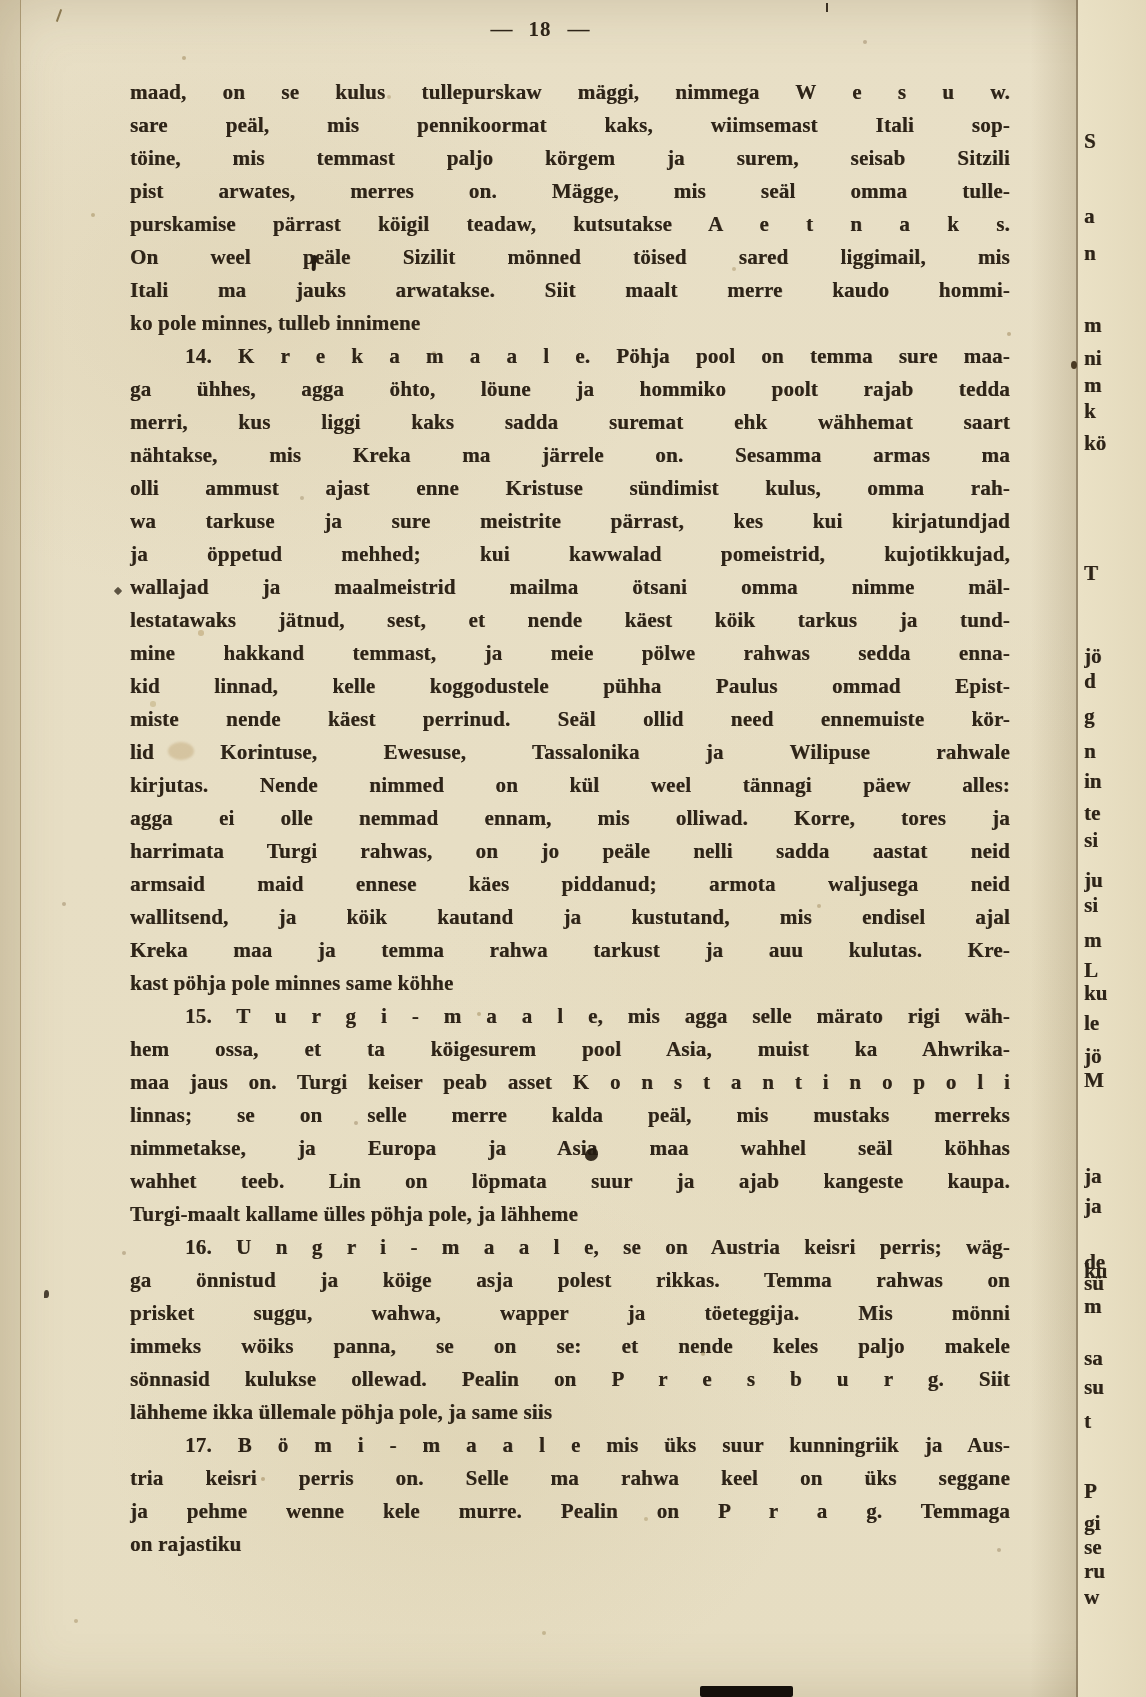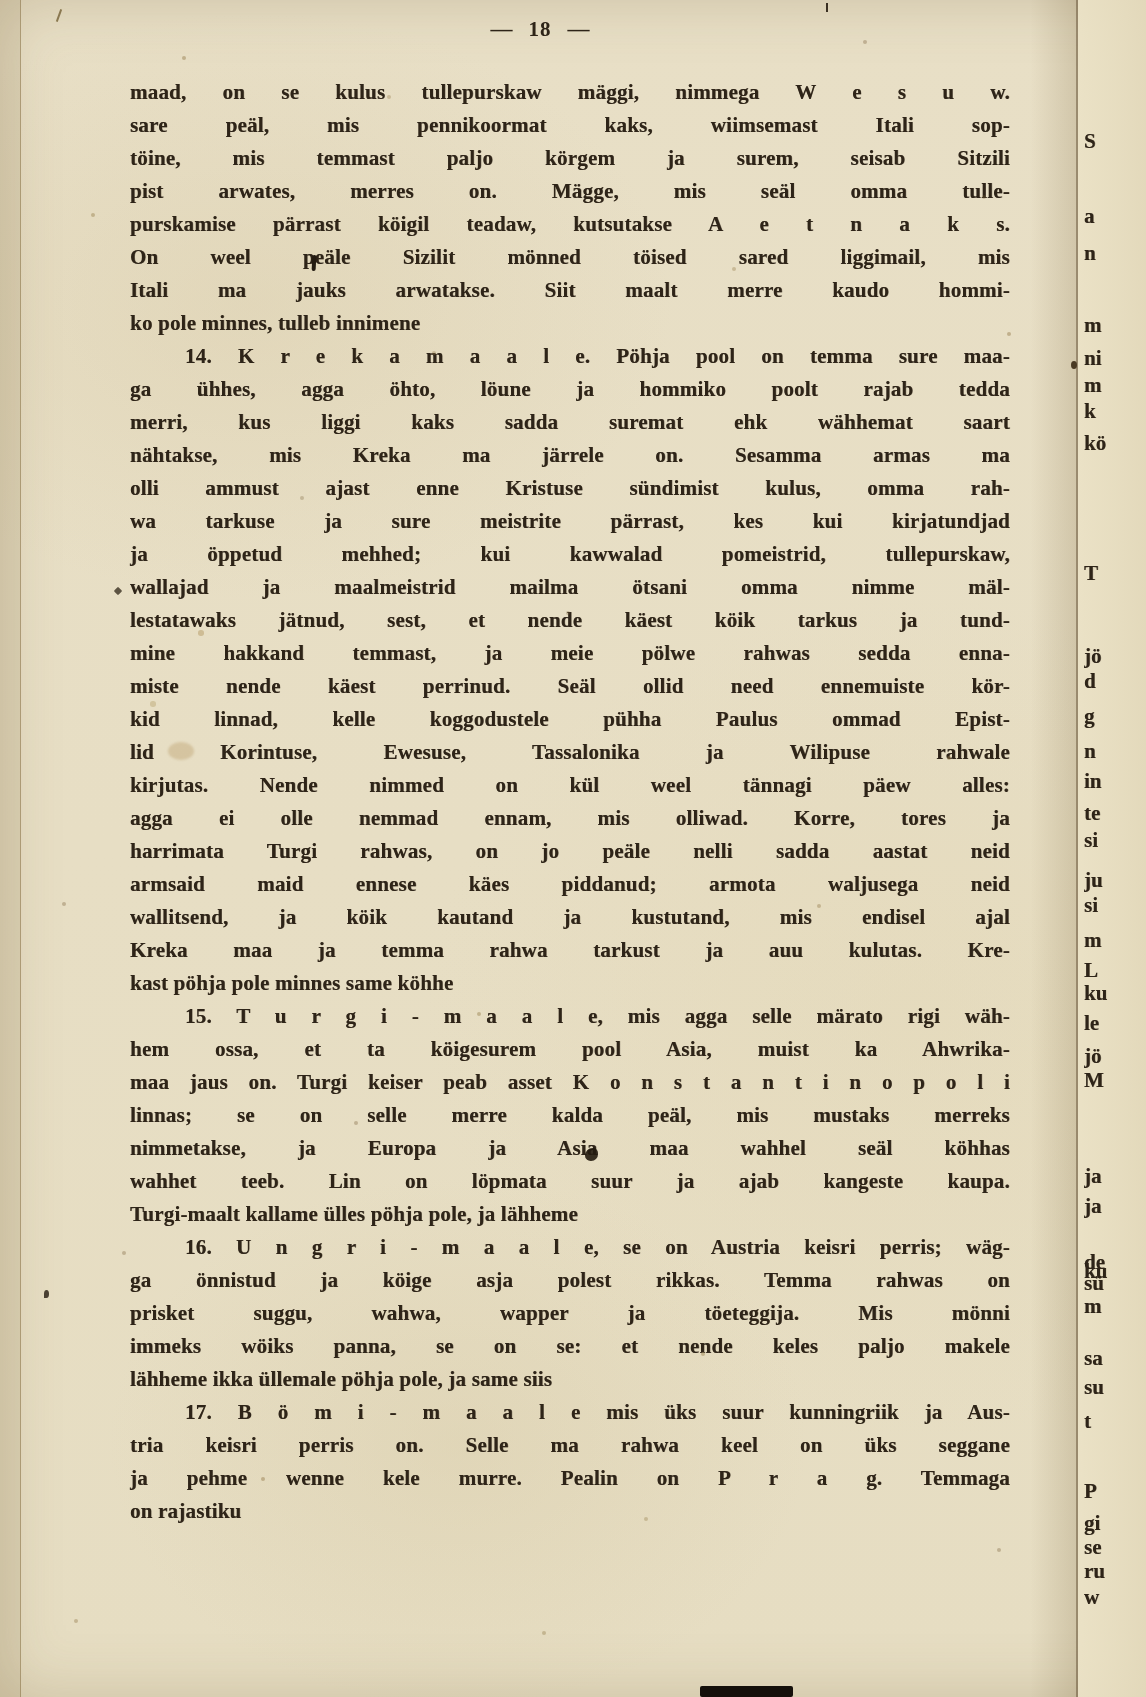--- a/index.html
+++ b/index.html
@@ -93,26 +93,26 @@
         <div class="line">Itali ma jauks arwatakse.  Siit maalt merre kaudo hommi-</div>
         <div class="line parlast">ko pole minnes, tulleb innimene</div>
       </div>
       <div>
         <div class="line indent">14. K r e k a m a a l e.  Pöhja pool on temma sure maa-</div>
         <div class="line">ga ühhes, agga öhto, löune ja hommiko poolt rajab tedda</div>
         <div class="line">merri, kus liggi kaks sadda suremat ehk wähhemat saart</div>
         <div class="line">nähtakse, mis Kreka ma järrele on.  Sesamma armas ma</div>
         <div class="line">olli ammust ajast enne Kristuse sündimist kulus, omma rah-</div>
         <div class="line">wa tarkuse ja sure meistrite pärrast, kes kui kirjatundjad</div>
-        <div class="line">ja öppetud mehhed; kui kawwalad pomeistrid, tullepurskaw,</div>
+        <div class="line">ja öppetud mehhed; kui kawwalad pomeistrid, kujotikkujad,</div>
         <div class="line">wallajad ja maalmeistrid mailma ötsani omma nimme mäl-</div>
         <div class="line">lestatawaks jätnud, sest, et nende käest köik tarkus ja tund-</div>
         <div class="line">mine hakkand temmast, ja meie pölwe rahwas sedda enna-</div>
+        <div class="line">kid linnad, kelle koggodustele pühha Paulus ommad Epist-</div>
         <div class="line">miste nende käest perrinud.  Seäl ollid need ennemuiste kör-</div>
-        <div class="line">kid linnad, kelle koggodustele pühha Paulus ommad Epist-</div>
         <div class="line">lid Korintuse, Ewesuse, Tassalonika ja Wilipuse rahwale</div>
         <div class="line">kirjutas.  Nende nimmed on kül weel tännagi päew alles:</div>
         <div class="line">agga ei olle nemmad ennam, mis olliwad.  Korre, tores ja</div>
         <div class="line">harrimata Turgi rahwas, on jo peäle nelli sadda aastat neid</div>
         <div class="line">armsaid maid ennese käes piddanud;  armota waljusega neid</div>
         <div class="line">wallitsend, ja köik kautand ja kustutand, mis endisel ajal</div>
         <div class="line">Kreka maa ja temma rahwa tarkust ja auu kulutas.  Kre-</div>
         <div class="line parlast">kast pöhja pole minnes same köhhe</div>
       </div>
       <div>
@@ -122,20 +122,21 @@
         <div class="line">linnas; se on selle merre kalda peäl, mis mustaks merreks</div>
         <div class="line">nimmetakse, ja Europa ja Asia maa wahhel seäl köhhas</div>
         <div class="line">wahhet teeb.  Lin on löpmata suur ja ajab kangeste kaupa.</div>
         <div class="line parlast">Turgi-maalt kallame ülles pöhja pole, ja lähheme</div>
       </div>
       <div>
         <div class="line indent">16. U n g r i - m a a l e,  se on Austria keisri perris;  wäg-</div>
         <div class="line">ga önnistud ja köige asja polest rikkas.  Temma rahwas on</div>
         <div class="line">prisket suggu, wahwa, wapper ja töeteggija.  Mis mönni</div>
         <div class="line">immeks wöiks panna, se on se:  et nende keles paljo makele</div>
+        <div class="line">sönnasid kulukse ollewad.  Pealin on P r e s b u r g.  Siit</div>
         <div class="line parlast">lähheme ikka üllemale pöhja pole, ja same siis</div>
       </div>
       <div>
         <div class="line indent">17. B ö m i - m a a l e  mis üks suur kunningriik ja Aus-</div>
         <div class="line">tria keisri perris on.  Selle ma rahwa keel on üks seggane</div>
         <div class="line">ja pehme wenne kele murre.  Pealin on P r a g.  Temmaga</div>
         <div class="line parlast">on rajastiku</div>
       </div>
     </div>
 

